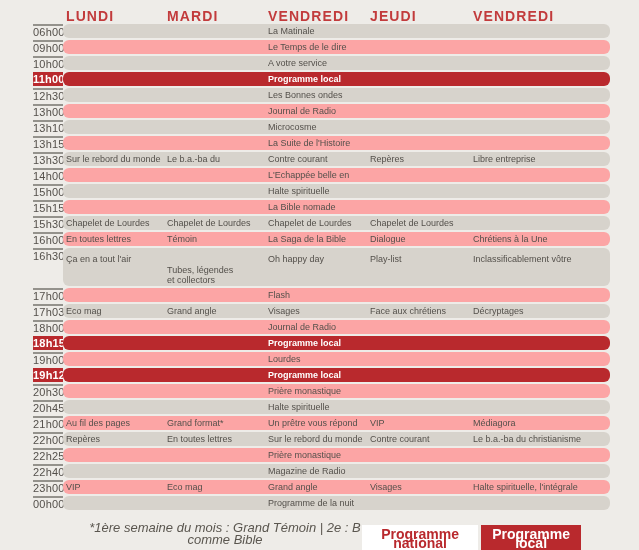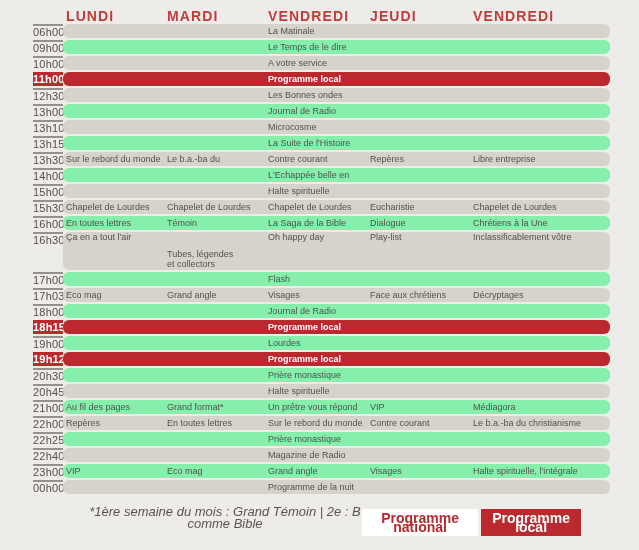--- a/index.html
+++ b/index.html
@@ -33,33 +33,33 @@
   .row { display:flex; margin-bottom:2px; height:14px; }
   .row.tall { height:38px; }
   .time {
     width:30px; flex:none; box-sizing:border-box;
     border-top:2px solid #94928c;
     font-size:11px; line-height:12px; letter-spacing:0.2px;
     white-space:nowrap;
   }
   .strip { flex:1; display:flex; min-width:0;border-radius:6px; }
   .row.gray  .strip { background:var(--row-gray,#d7d3cc); }
-  .row.white .strip { background:#86efac; }
+  .row.white .strip { background:#fca5a5; }
   .row.local .strip { background:var(--accent,#b9292d); }
   .row.local .time {
     border-top:none; background:var(--accent,#b9292d);
     color:#fff; font-weight:bold; line-height:14px;
   }
   .cell {
     box-sizing:border-box; padding-left:3px;
     font-size:9px; line-height:14px;
     white-space:pre-line; overflow:hidden;
   }
   .row.local .cell { color:#fff; font-weight:bold; }
-  .row.tall .cell { line-height:10px; }
+  .row.tall .cell { line-height:10px; padding-top:6px; }
   .row.tall .cell.multiline { padding-top:17px; }
 
   
   .footer {
     display:flex; justify-content:space-between; align-items:flex-start;
     margin-top:12px; padding:0 29px 0 55px;
   }
   .note {
     font-size:13px; line-height:11.5px; font-style:italic;
     text-align:center; color:#5a564f;
@@ -193,27 +193,36 @@
       <div class="row gray">
         <span class="time">15h00</span>
         <div class="strip">
           <span class="cell c0"></span>
           <span class="cell c1"></span>
           <span class="cell c2">Halte spirituelle</span>
           <span class="cell c3"></span>
           <span class="cell c4"></span>
         </div>
       </div>
+      <div class="row white">
+        <span class="time">15h15</span>
+        <div class="strip">
+          <span class="cell c0"></span>
+          <span class="cell c1"></span>
+          <span class="cell c2">La Bible nomade</span>
+          <span class="cell c3"></span>
+          <span class="cell c4"></span>
+        </div>
+      </div>
       <div class="row gray">
         <span class="time">15h30</span>
         <div class="strip">
           <span class="cell c0">Chapelet de Lourdes</span>
           <span class="cell c1">Chapelet de Lourdes</span>
           <span class="cell c2">Chapelet de Lourdes</span>
-          <span class="cell c3">Eucharistie</span>
           <span class="cell c4">Chapelet de Lourdes</span>
         </div>
       </div>
       <div class="row white">
         <span class="time">16h00</span>
         <div class="strip">
           <span class="cell c0">En toutes lettres</span>
           <span class="cell c1">Témoin</span>
           <span class="cell c2">La Saga de la Bible</span>
           <span class="cell c3">Dialogue</span>

